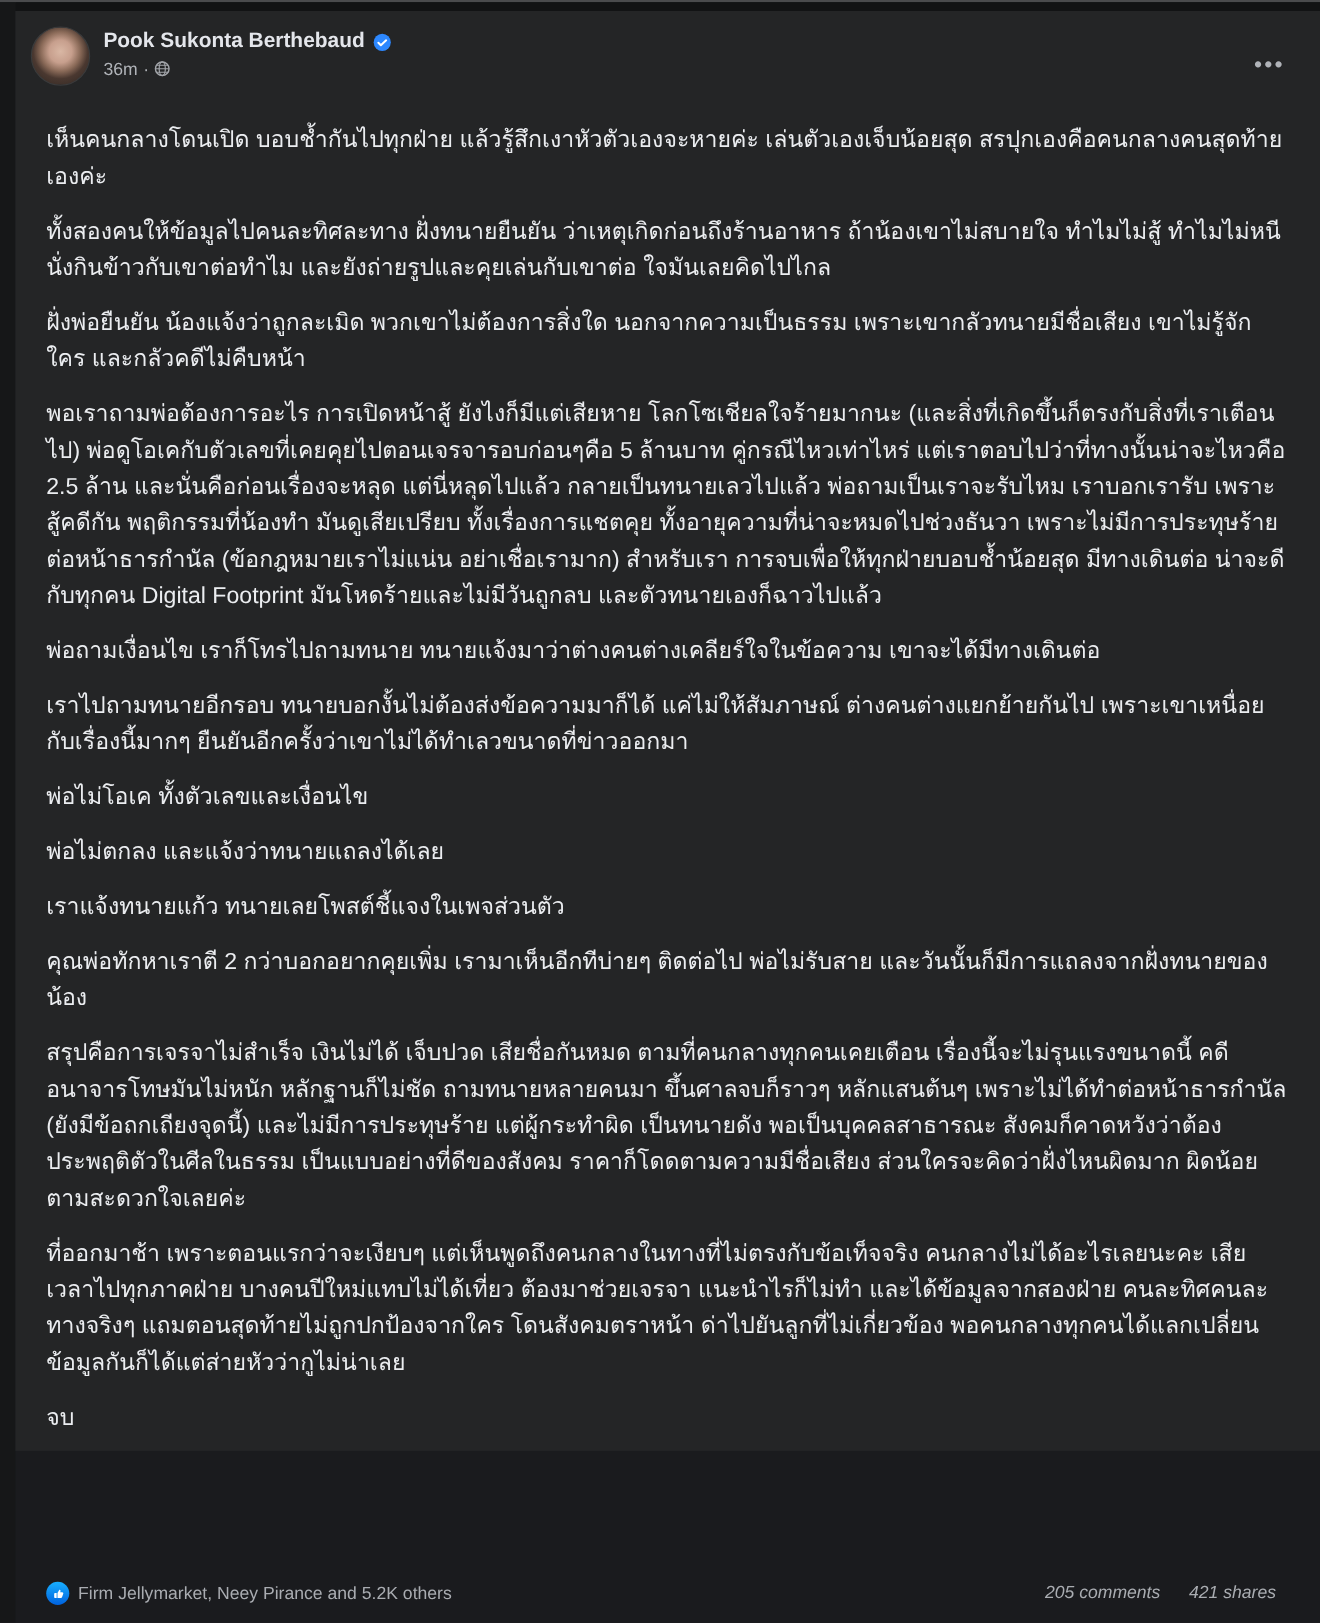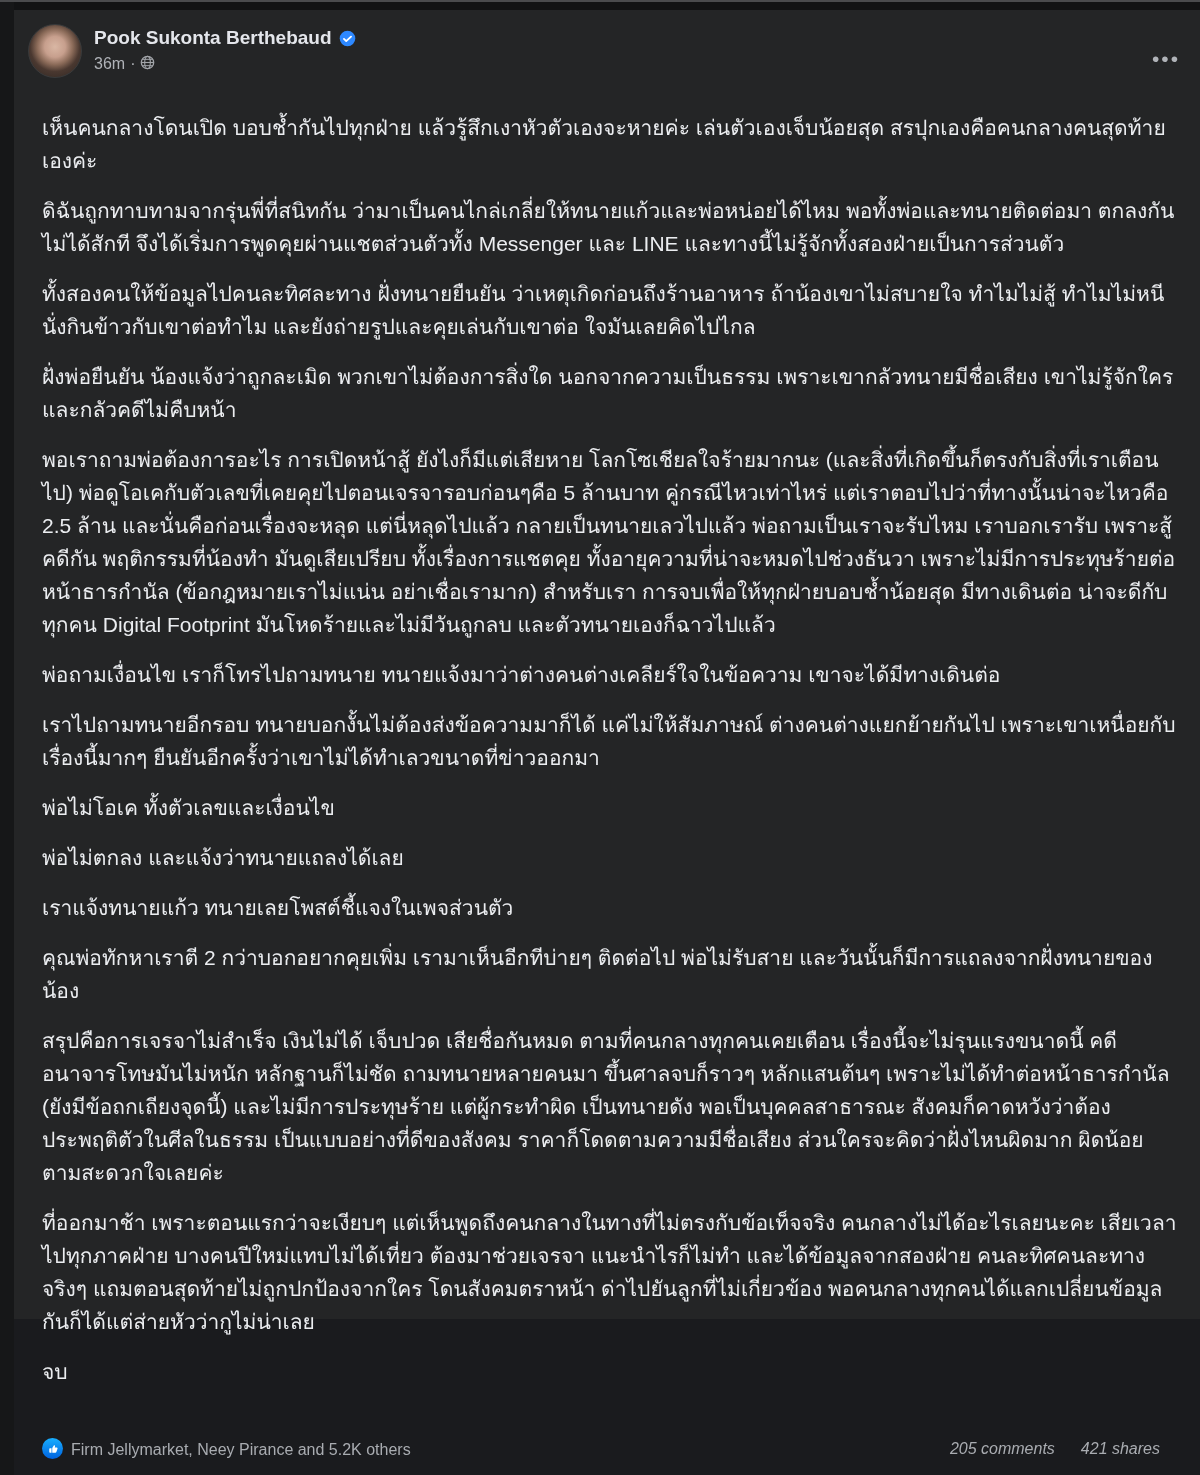--- a/index.html
+++ b/index.html
@@ -8,21 +8,21 @@
     overflow: hidden;
     background: #1a1b1e;
     font-family: "Liberation Sans", "DejaVu Sans", sans-serif;
   }
   .top-hairline { position: absolute; left: 0; top: 0; width: 1200px; height: 2px; background: #4a4b4d; }
   .top-gap { position: absolute; left: 14px; top: 2px; width: 1186px; height: 8px; background: #121314; }
   .left-gutter { position: absolute; left: 0; top: 2px; width: 14px; height: 1473px; background: #161718; }
 
   .card {
     position: absolute; left: 14px; top: 10px; width: 1186px; height: 1309px;
-    background: #242526; box-sizing: border-box; padding: 14px 14px 0 14px;
+    background: #242526; box-sizing: border-box; padding: 14px 26px 0 14px;
   }
 
   .post-header { display: flex; align-items: flex-start; position: relative; }
   .avatar {
     width: 52px; height: 52px; border-radius: 50%;
     background:
       radial-gradient(circle at 50% 42%, #d9b7a4 0%, #c79f8d 26%, #8a6a58 45%, #4a3830 62%, #2b2420 100%);
     border: 1px solid #3a3b3c;
     flex: 0 0 auto;
     cursor: pointer;
@@ -98,21 +98,20 @@
             <line x1="2.2" y1="11.4" x2="13.8" y2="11.4" stroke="#b0b3b8" stroke-width="1.1"></line>
           </svg>
         </span>
       </div>
     </div>
     <div class="more-menu">•••</div>
   </div>
 
   <div class="post-body">
     <p>เห็นคนกลางโดนเปิด บอบช้ำกันไปทุกฝ่าย แล้วรู้สึกเงาหัวตัวเองจะหายค่ะ เล่นตัวเองเจ็บน้อยสุด สรปุกเองคือคนกลางคนสุดท้ายเองค่ะ</p>
-    <p>ดิฉันถูกทาบทามจากรุ่นพี่ที่สนิทกัน ว่ามาเป็นคนไกล่เกลี่ยให้ทนายแก้วและพ่อหน่อยได้ไหม พอทั้งพ่อและทนายติดต่อมา ตกลงกันไม่ได้สักที จึงได้เริ่มการพูดคุยผ่านแชตส่วนตัวทั้ง Messenger และ LINE และทางนี้ไม่รู้จักทั้งสองฝ่ายเป็นการส่วนตัว</p>
     <p>ทั้งสองคนให้ข้อมูลไปคนละทิศละทาง ฝั่งทนายยืนยัน ว่าเหตุเกิดก่อนถึงร้านอาหาร ถ้าน้องเขาไม่สบายใจ ทำไมไม่สู้ ทำไมไม่หนี นั่งกินข้าวกับเขาต่อทำไม และยังถ่ายรูปและคุยเล่นกับเขาต่อ ใจมันเลยคิดไปไกล</p>
     <p>ฝั่งพ่อยืนยัน น้องแจ้งว่าถูกละเมิด พวกเขาไม่ต้องการสิ่งใด นอกจากความเป็นธรรม เพราะเขากลัวทนายมีชื่อเสียง เขาไม่รู้จักใคร และกลัวคดีไม่คืบหน้า</p>
     <p>พอเราถามพ่อต้องการอะไร การเปิดหน้าสู้ ยังไงก็มีแต่เสียหาย โลกโซเชียลใจร้ายมากนะ (และสิ่งที่เกิดขึ้นก็ตรงกับสิ่งที่เราเตือนไป) พ่อดูโอเคกับตัวเลขที่เคยคุยไปตอนเจรจารอบก่อนๆคือ 5 ล้านบาท คู่กรณีไหวเท่าไหร่ แต่เราตอบไปว่าที่ทางนั้นน่าจะไหวคือ 2.5 ล้าน และนั่นคือก่อนเรื่องจะหลุด แต่นี่หลุดไปแล้ว กลายเป็นทนายเลวไปแล้ว พ่อถามเป็นเราจะรับไหม เราบอกเรารับ เพราะสู้คดีกัน พฤติกรรมที่น้องทำ มันดูเสียเปรียบ ทั้งเรื่องการแชตคุย ทั้งอายุความที่น่าจะหมดไปช่วงธันวา เพราะไม่มีการประทุษร้ายต่อหน้าธารกำนัล (ข้อกฎหมายเราไม่แน่น อย่าเชื่อเรามาก) สำหรับเรา การจบเพื่อให้ทุกฝ่ายบอบช้ำน้อยสุด มีทางเดินต่อ น่าจะดีกับทุกคน Digital Footprint มันโหดร้ายและไม่มีวันถูกลบ และตัวทนายเองก็ฉาวไปแล้ว</p>
     <p>พ่อถามเงื่อนไข เราก็โทรไปถามทนาย ทนายแจ้งมาว่าต่างคนต่างเคลียร์ใจในข้อความ เขาจะได้มีทางเดินต่อ</p>
     <p>เราไปถามทนายอีกรอบ ทนายบอกงั้นไม่ต้องส่งข้อความมาก็ได้ แค่ไม่ให้สัมภาษณ์ ต่างคนต่างแยกย้ายกันไป เพราะเขาเหนื่อยกับเรื่องนี้มากๆ ยืนยันอีกครั้งว่าเขาไม่ได้ทำเลวขนาดที่ข่าวออกมา</p>
     <p>พ่อไม่โอเค ทั้งตัวเลขและเงื่อนไข</p>
     <p>พ่อไม่ตกลง และแจ้งว่าทนายแถลงได้เลย</p>
     <p>เราแจ้งทนายแก้ว ทนายเลยโพสต์ชี้แจงในเพจส่วนตัว</p>
     <p>คุณพ่อทักหาเราตี 2 กว่าบอกอยากคุยเพิ่ม เรามาเห็นอีกทีบ่ายๆ ติดต่อไป พ่อไม่รับสาย และวันนั้นก็มีการแถลงจากฝั่งทนายของน้อง</p>
     <p>สรุปคือการเจรจาไม่สำเร็จ เงินไม่ได้ เจ็บปวด เสียชื่อกันหมด ตามที่คนกลางทุกคนเคยเตือน เรื่องนี้จะไม่รุนแรงขนาดนี้ คดีอนาจารโทษมันไม่หนัก หลักฐานก็ไม่ชัด ถามทนายหลายคนมา ขึ้นศาลจบก็ราวๆ หลักแสนต้นๆ เพราะไม่ได้ทำต่อหน้าธารกำนัล (ยังมีข้อถกเถียงจุดนี้) และไม่มีการประทุษร้าย แต่ผู้กระทำผิด เป็นทนายดัง พอเป็นบุคคลสาธารณะ สังคมก็คาดหวังว่าต้องประพฤติตัวในศีลในธรรม เป็นแบบอย่างที่ดีของสังคม ราคาก็โดดตามความมีชื่อเสียง ส่วนใครจะคิดว่าฝั่งไหนผิดมาก ผิดน้อย ตามสะดวกใจเลยค่ะ</p>

